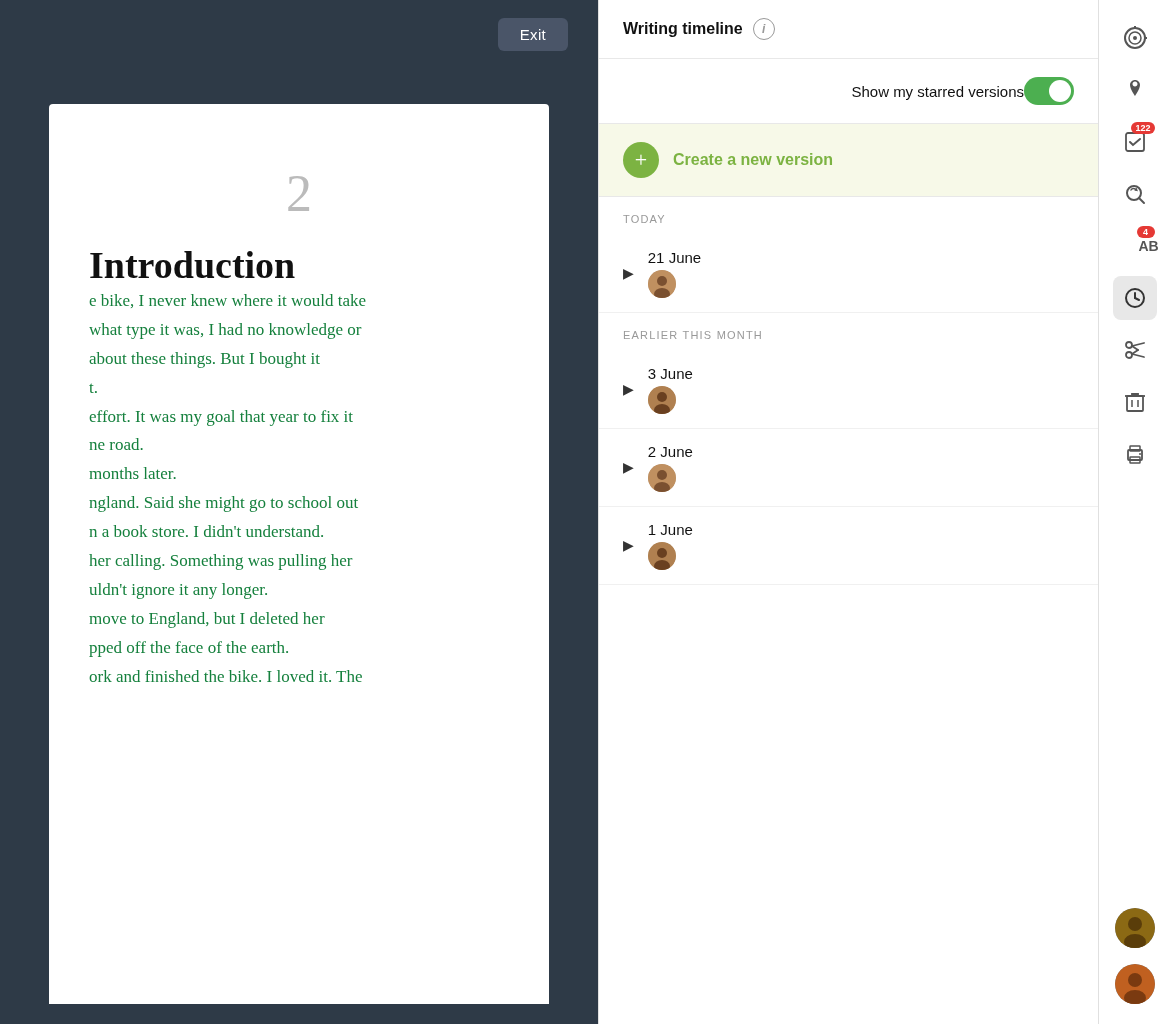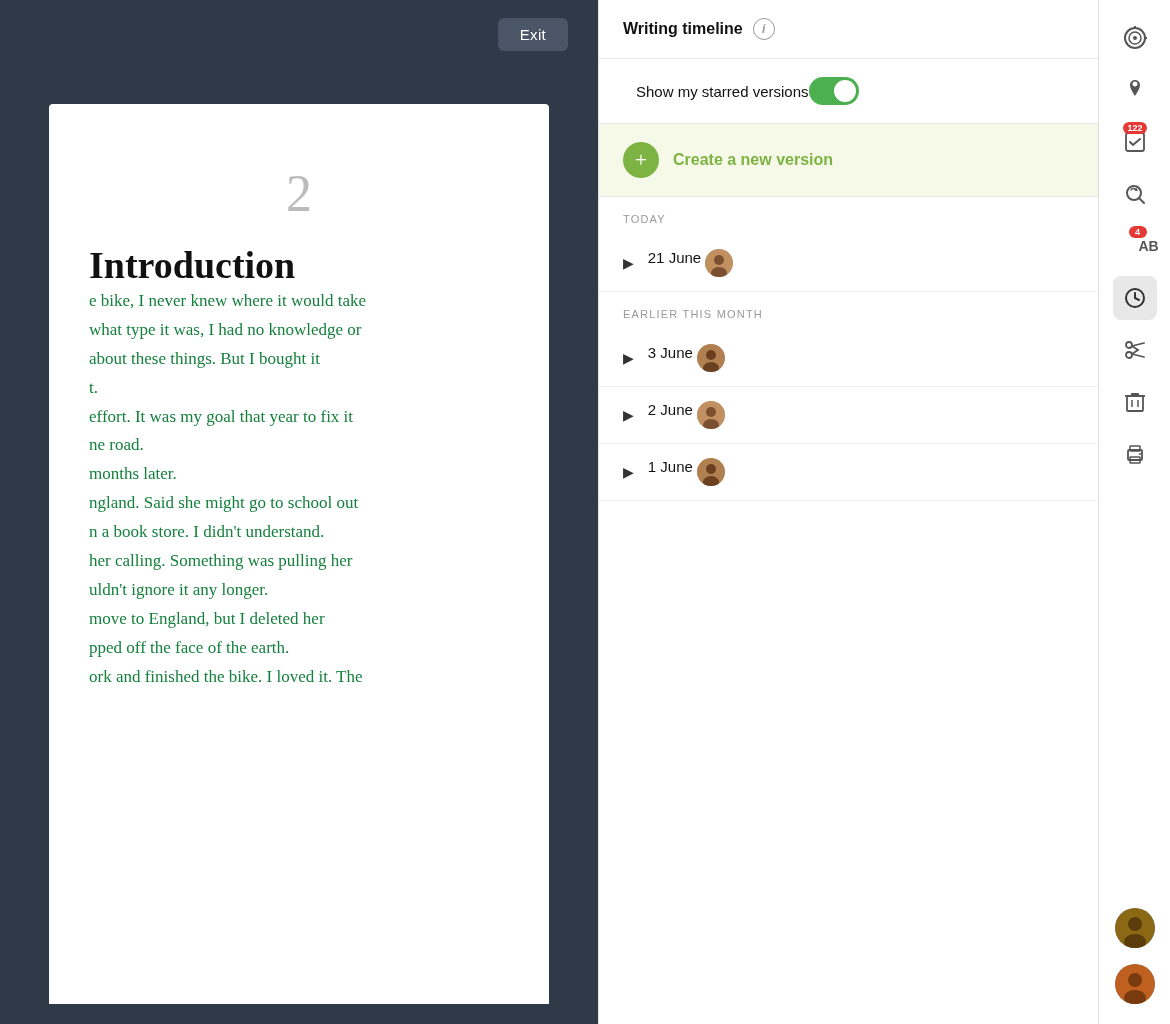--- a/index.html
+++ b/index.html
@@ -107,22 +107,22 @@
       font-family: Arial, sans-serif;
       font-style: italic;
       font-weight: bold;
       cursor: pointer;
     }
 
     
     .starred-row {
       display: flex;
       align-items: center;
-      justify-content: flex-start;
-      padding: 18px 37px;
+      justify-content: flex-end;
+      padding: 18px 24px;
       border-bottom: 1px solid #e8e8e8;
     }
 
     .starred-label {
       font-size: 15px;
       color: #111;
       font-family: Arial, sans-serif;
     }
 
     .toggle {
@@ -199,21 +199,21 @@
     }
 
     .play-btn {
       color: #333;
       font-size: 14px;
       flex-shrink: 0;
     }
 
     .version-info {
       display: flex;
-      flex-direction: row;
+      flex-direction: column;
       gap: 4px;
     }
 
     .version-date {
       font-size: 15px;
       color: #111;
       font-family: Arial, sans-serif;
       font-weight: 500;
     }
 
@@ -242,21 +242,21 @@
       font-size: 20px;
     }
 
     .sidebar-icon.active {
       background: #e8e8e8;
     }
 
     .badge {
       position: absolute;
       top: 2px;
-      right: 10px;
+      right: 2px;
       background: #e53935;
       color: #fff;
       font-size: 9px;
       font-weight: bold;
       border-radius: 10px;
       padding: 1px 4px;
       font-family: Arial, sans-serif;
       min-width: 18px;
       text-align: center;
     }

